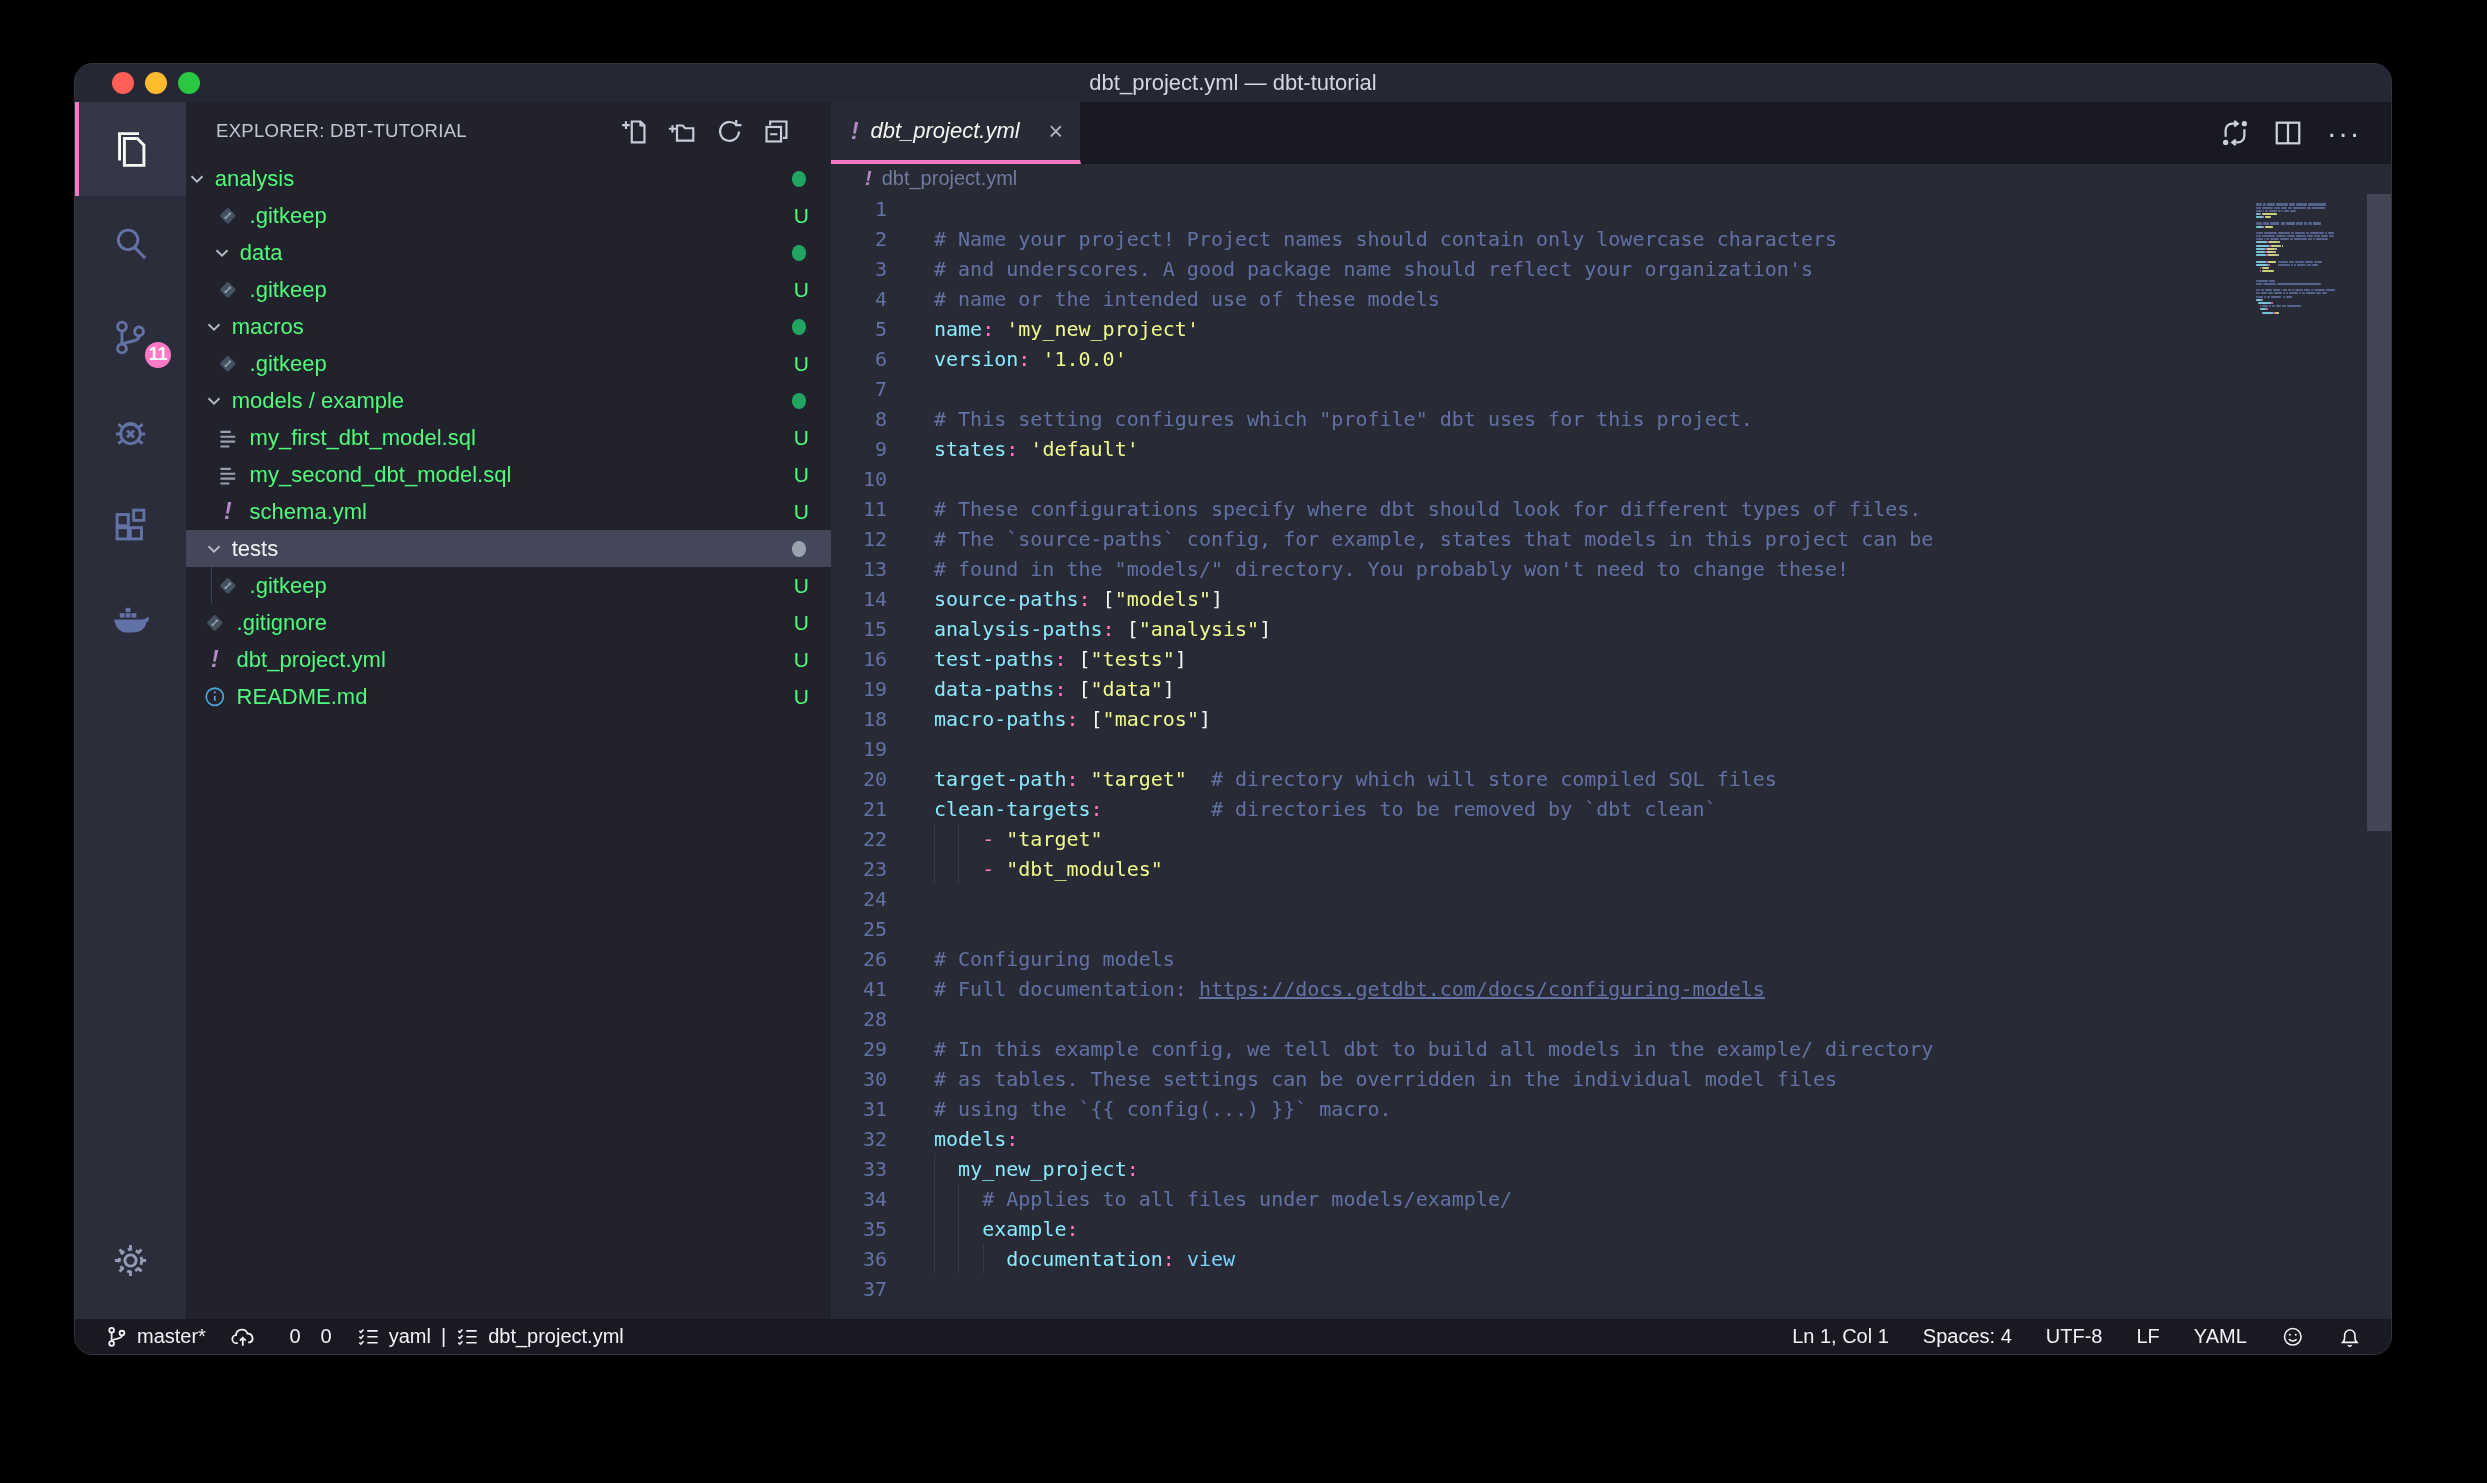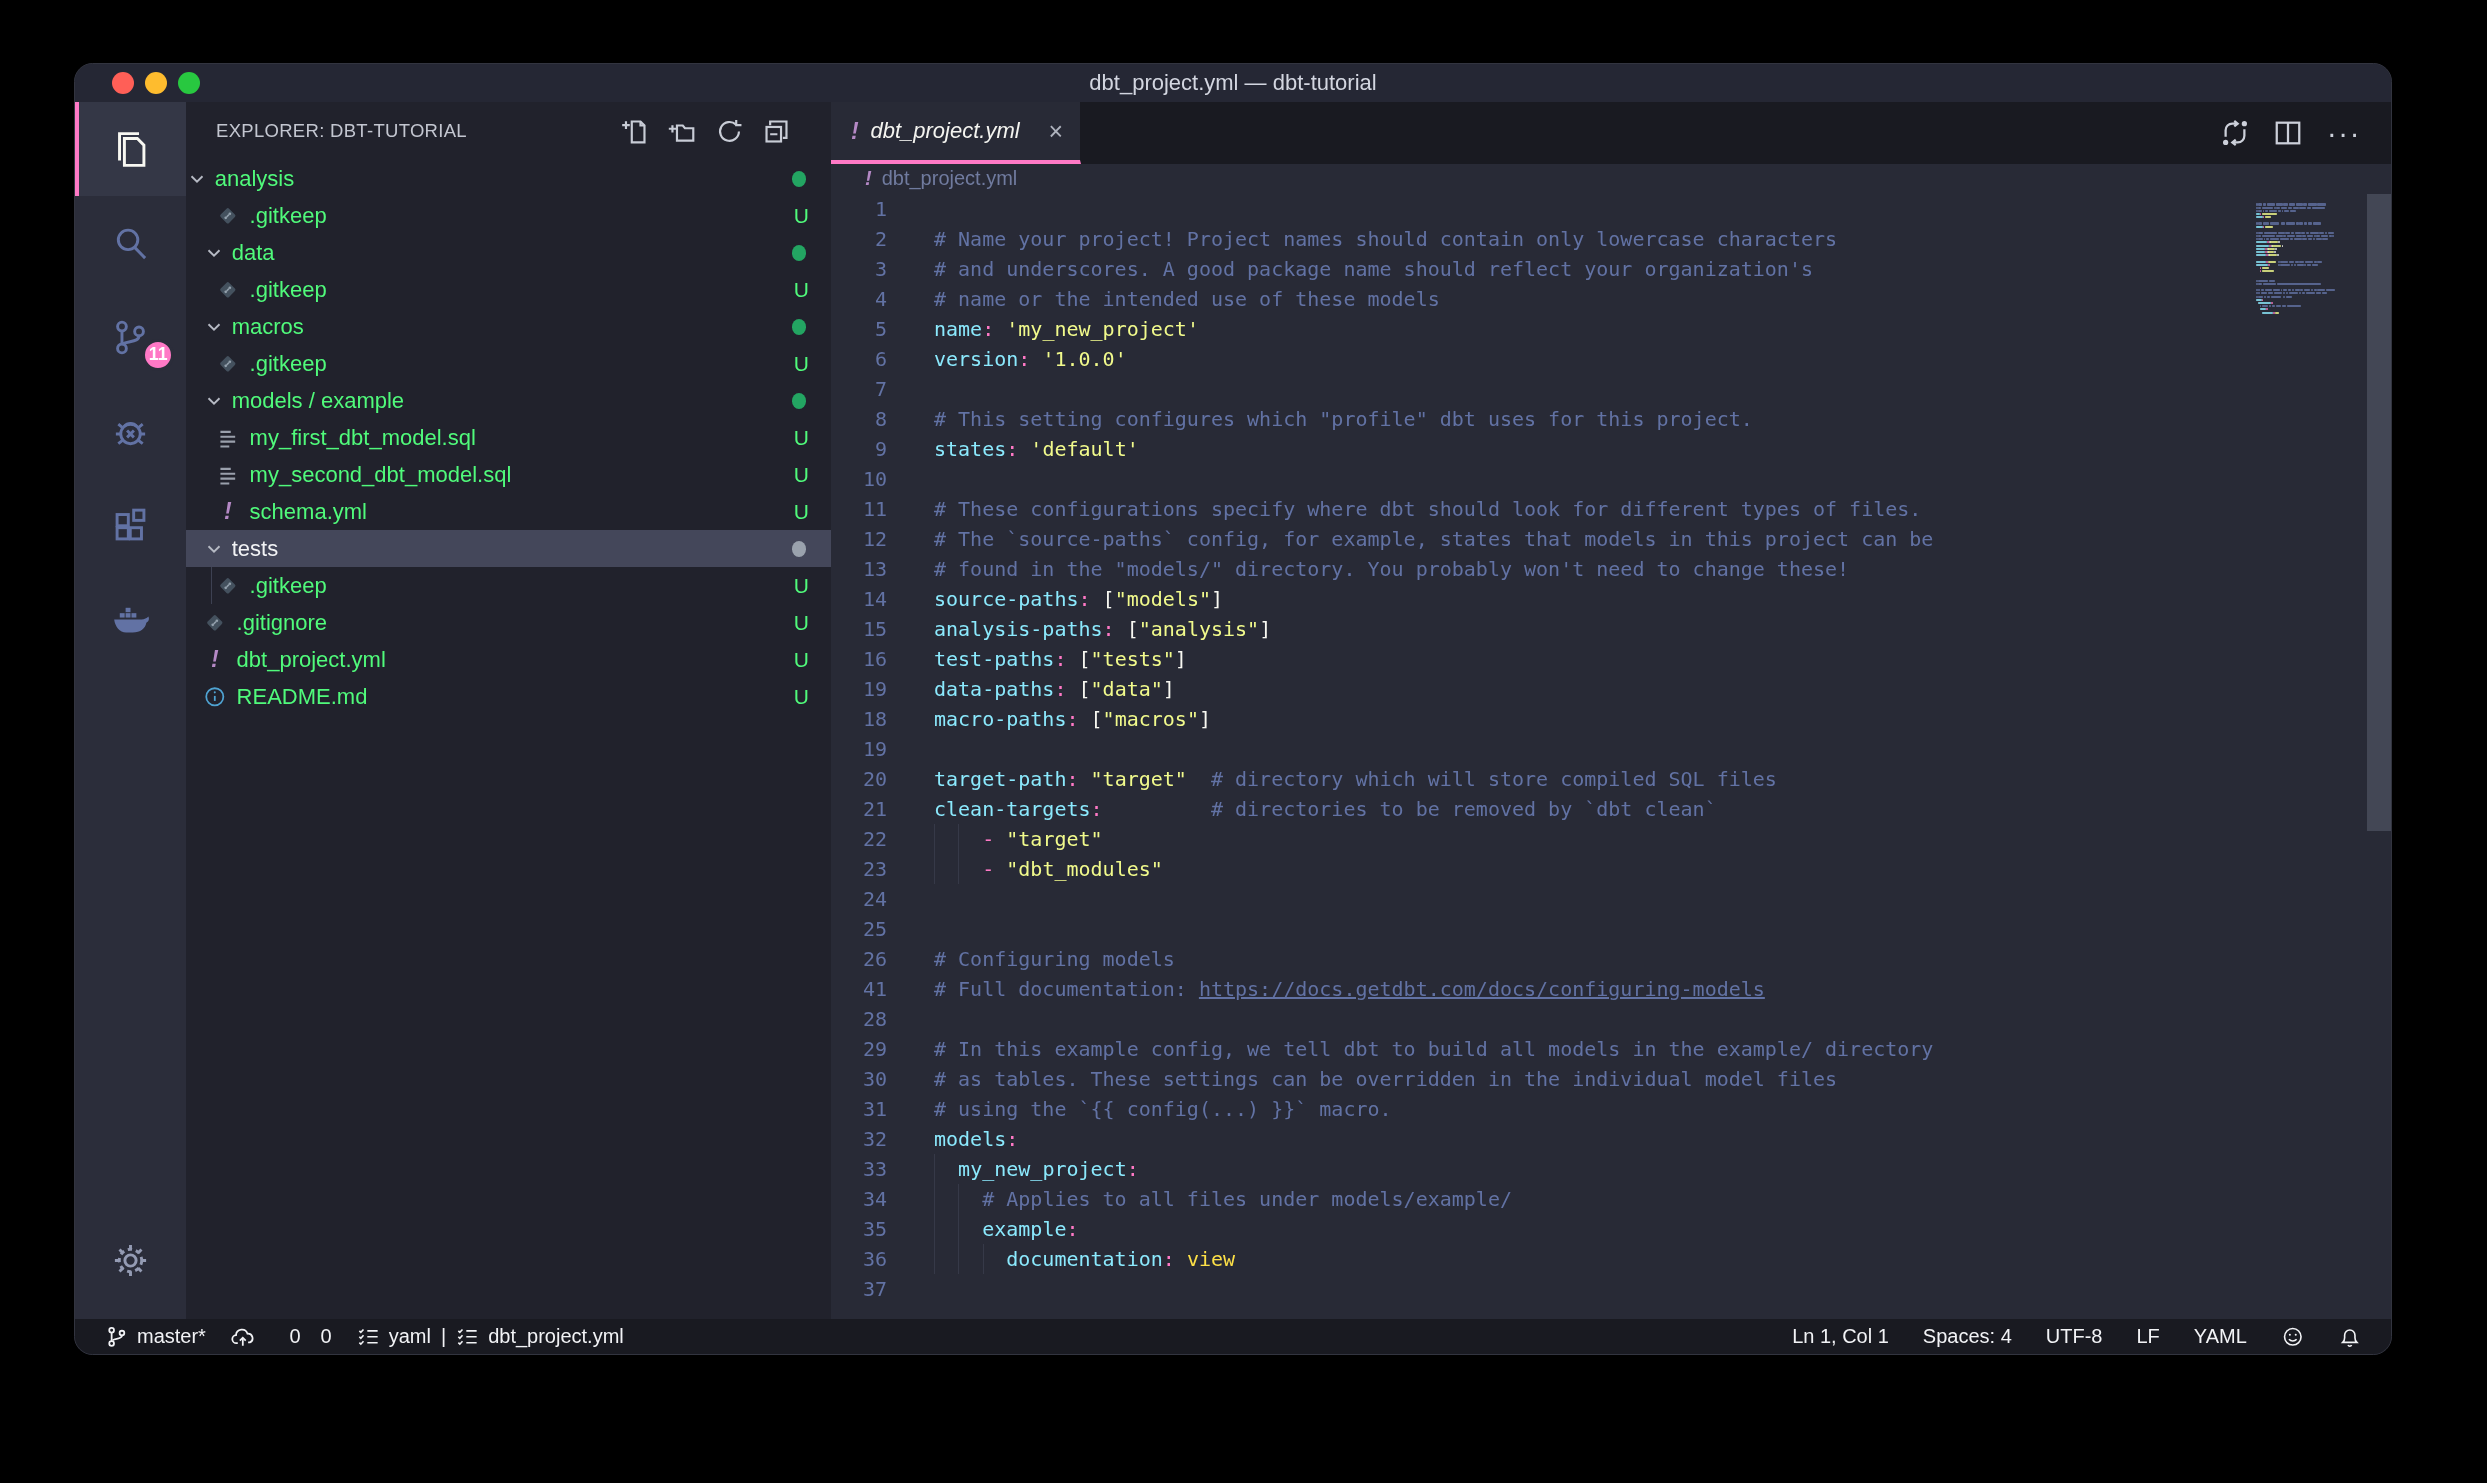--- a/index.html
+++ b/index.html
@@ -68,21 +68,21 @@
 
   
   .codearea { flex:1; position:relative; min-height:0; overflow:hidden; }
   .code-lines { position:absolute; left:0; top:0; right:0; font-family:"DejaVu Sans Mono", monospace; font-size:20px; }
   .cl { height:30px; line-height:30px; display:flex; white-space:pre; }
   .cl .ln { width:56px; text-align:right; color:#6272a4; flex:none; }
   .cl .code { margin-left:47px; position:relative; }
   .guide { position:absolute; top:0; bottom:0; width:0.8px; background:#363948; }
   .tk-c { color:#6272a4; } .tk-k { color:#8be9fd; } .tk-p { color:#ff79c6; }
   .tk-s { color:#f1fa8c; } .tk-b { color:#f8f8f2; } .tk-d { color:#ff79c6; }
-  .tk-v { color:#fde047;text-align:right; } .tk-w { color:#f8f8f2; }
+  .tk-v { color:#7dd3fc;text-align:right; } .tk-w { color:#f8f8f2; }
   .tk-l { color:#6272a4; text-decoration:underline; }
 
   
   .minimap { position:absolute; top:6.7px; right:25px; width:110px; }
   .minimap b { position:absolute; height:2.2px; border-radius:0.8px; opacity:.8; }
   .mm-c{background:#6272a4;} .mm-k{background:#8be9fd;} .mm-p{background:#ff79c6;}
   .mm-s{background:#f1fa8c;} .mm-b{background:#f8f8f2;} .mm-d{background:#ff79c6;}
   .mm-v{background:#f1fa8c;} .mm-l{background:#6272a4;}
   .scrollthumb { position:absolute; top:0; right:0; width:23.6px; height:637px; background:rgba(140,146,165,.28); }
 
@@ -209,21 +209,21 @@
                 <svg viewBox="0 0 16 16">
                   <rect x="4" y="4" width="8" height="8" rx="1.2" fill="#44515e" transform="rotate(45 8 8)"></rect>
                   <circle cx="6.6" cy="9.4" r=".9" fill="#94a1ad"></circle>
                   <circle cx="9.4" cy="6.6" r=".9" fill="#94a1ad"></circle>
                   <path d="M7.2 8.8l1.6-1.6" stroke="#94a1ad" stroke-width="1"></path>
                 </svg>
               </span>
               <span class="lbl">.gitkeep</span>
               <span class="badge">U</span>
             </div>
-            <div class="trow" style="padding-left: 17px;">
+            <div class="trow" style="padding-left: 17px; margin-left: 8px;">
               <span class="chev">
                 <svg viewBox="0 0 16 16" fill="none" stroke="currentColor" stroke-width="1.4">
                   <path d="M4 6l4 4 4-4"></path>
                 </svg>
               </span>
               <span class="lbl">data</span>
               <span class="dot"></span>
             </div>
             <div class="trow" style="padding-left: 30px;">
               <span class="ficon">

